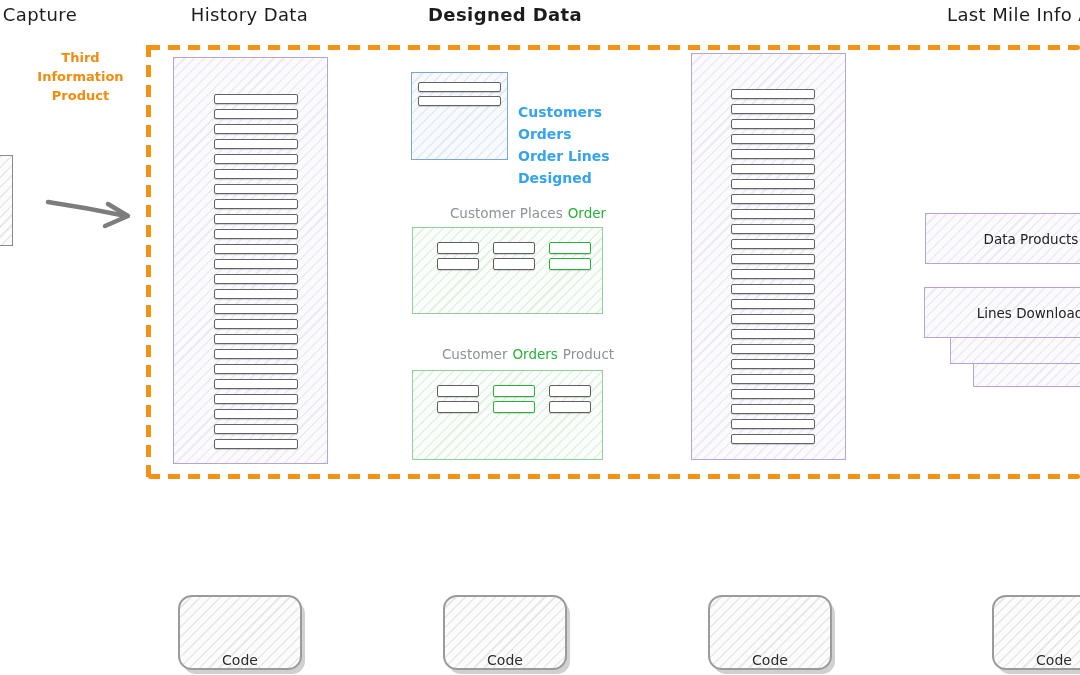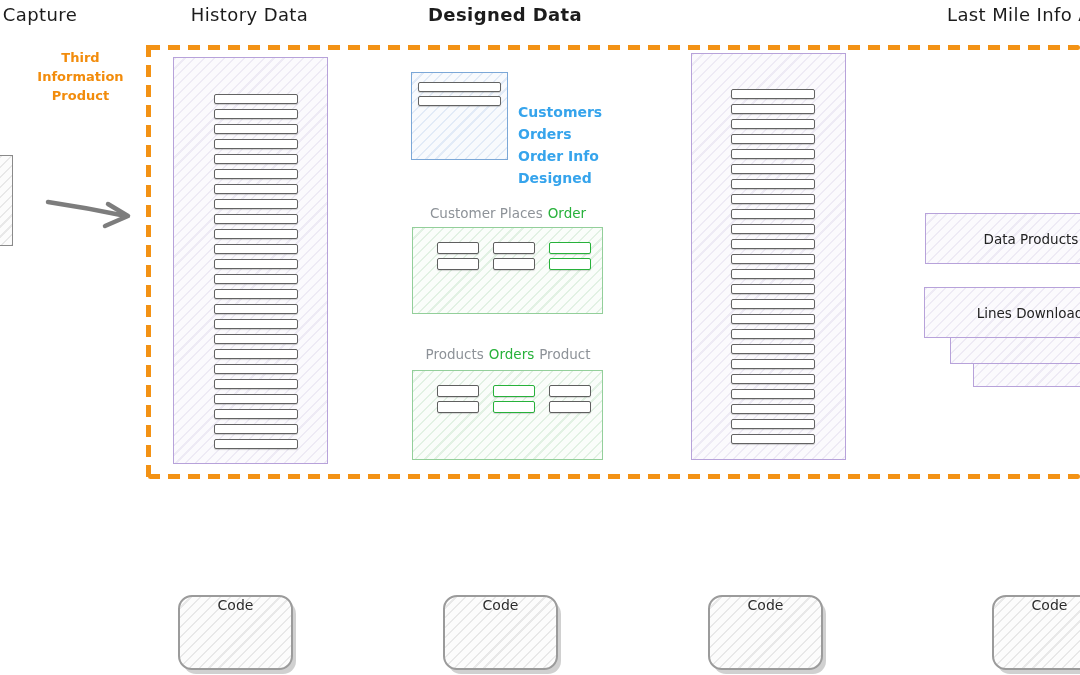--- a/index.html
+++ b/index.html
@@ -81,21 +81,21 @@
   #design-table .rec-row  { width:83px; margin-bottom:4px; }
   #design-list {
     position:absolute; left:518px; top:93px;
     font-size:14px; font-weight:bold; color:#36a4ec; line-height:22px;
     white-space:nowrap;
     margin-top:8px;
   }
 
   
   .flow-label {
-    position:absolute; left:408px; width:200px; text-align:center;
+    position:absolute; left:428px; width:200px; text-align:center;
     font-size:13.5px; font-weight:500; white-space:nowrap;
   }
   #flow1-label { top:205px; }
   #flow2-label { top:346px; }
   .part-gray  { color:#8d9298; }
   .part-green { color:#27b13a; }
   .part + .part { margin-left:5px; }
 
   .flow-box { position:absolute; left:412px; width:191px; border:1.5px solid #93cf9a; }
   #flow1-box { top:227px; height:87px; }
@@ -122,24 +122,24 @@
 
   
   #capture-box {
     position:absolute; left:-30px; top:155px; width:43px; height:91px;
     border:1.5px solid #8a8a8a;
   }
   #flow-arrow { position:absolute; left:42px; top:186px; }
 
   
   .code-box {
-    position:absolute; top:595px; width:115px; height:75px;
+    position:absolute; top:595px; width:124px; height:75px;
     border:2px solid #9b9b9b; border-radius:14px;
     box-shadow:4px 5px 0 -1px rgba(150,150,150,0.45);
-    display:flex; align-items:flex-start; justify-content:center;
+    display:flex; align-items:flex-end; justify-content:center;
     font-size:14px; color:#2b2b2b;
   }
   #code-1 { left:178px; }
   #code-2 { left:443px; }
   #code-3 { left:708px; }
   #code-4 { left:992px; }
 </style>
 </head>
 <body>
 
@@ -226,21 +226,21 @@
 
   <div id="design-table" class="hatch-blue">
     <div class="rec-rows">
         <div class="rec-row"></div>
         <div class="rec-row"></div>
       </div>
   </div>
   <div id="design-list">
     <div>Customers</div>
     <div>Orders</div>
-    <div>Order Info</div>
+    <div>Order Lines</div>
     <div>Designed</div>
   </div>
 
   <div class="flow-label" id="flow1-label">
     <span class="part part-gray">Customer Places</span><span class="part part-green">Order</span>
   </div>
   <div class="flow-box hatch-green" id="flow1-box">
     <div class="cell-grid">
         <div class="cell-row">
           <div class="cell"></div>
@@ -249,21 +249,21 @@
         </div>
         <div class="cell-row">
           <div class="cell"></div>
           <div class="cell"></div>
           <div class="cell cell-green"></div>
         </div>
       </div>
   </div>
 
   <div class="flow-label" id="flow2-label">
-    <span class="part part-gray">Products</span><span class="part part-green">Orders</span><span class="part part-gray">Product</span>
+    <span class="part part-gray">Customer</span><span class="part part-green">Orders</span><span class="part part-gray">Product</span>
   </div>
   <div class="flow-box hatch-green" id="flow2-box">
     <div class="cell-grid">
         <div class="cell-row">
           <div class="cell"></div>
           <div class="cell cell-green"></div>
           <div class="cell"></div>
         </div>
         <div class="cell-row">
           <div class="cell"></div>

